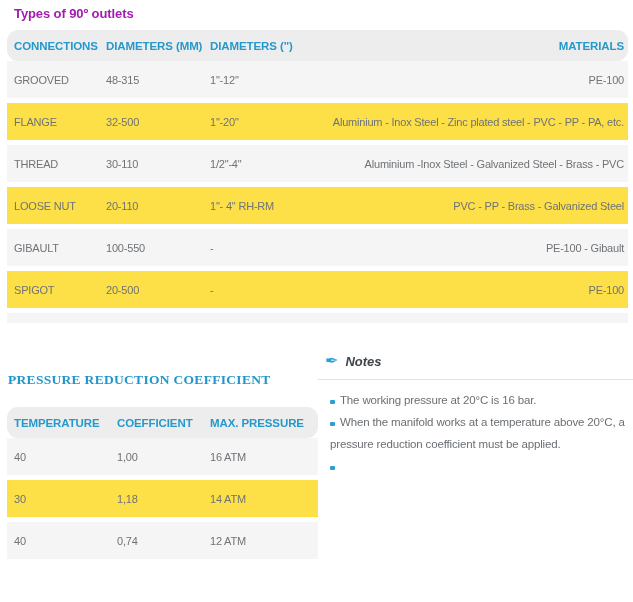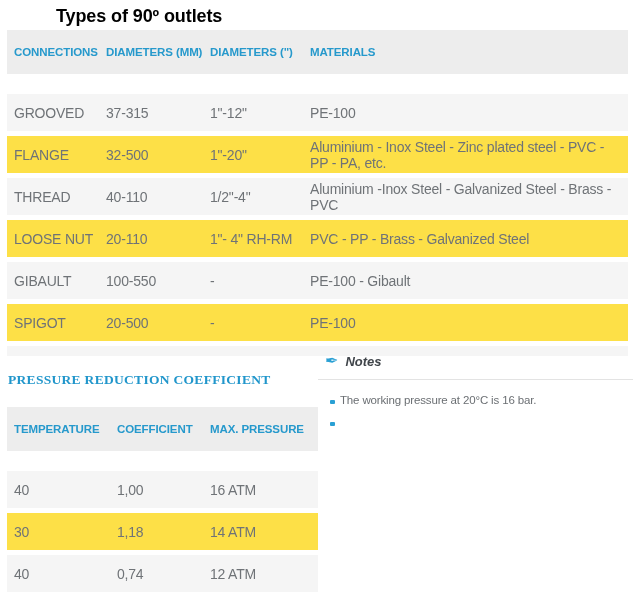--- a/index.html
+++ b/index.html
@@ -1,37 +1,37 @@
 <!DOCTYPE html>
 <html><head>
 <meta charset="utf-8">
 <style>
   html,body { margin:0; padding:0; background:#fff; }
   body { width:633px; height:602px; font-family:"Liberation Sans", sans-serif; }
   .page { position:relative; width:633px; height:602px; overflow:hidden; background:#fff; }
 
   .page-title {
     position:absolute; left:14px; top:6px;
-    font-size:18px; font-weight:bold; color:#000000; letter-spacing:-0.1px;margin-left:42px;
+    font-size:13px; font-weight:bold; color:#a21caf; letter-spacing:-0.1px;
   }
 
   
   .trow { display:flex; align-items:center; }
-  .thead-row { height:44px; background:#ededed; margin-bottom:20px; }
+  .thead-row { height:31px; background:#ededed; margin-bottom:0;border-radius:11px; }
   .drow { height:37px; margin-bottom:5px; background:#fde047; }
   .drow.shade { background:#f5f5f5; }
   .hcell { font-size:11.5px; font-weight:bold; color:#2699cc; letter-spacing:-0.1px; }
-  .dcell { font-size:14px; color:#6f7377; letter-spacing:-0.2px; }
+  .dcell { font-size:11px; color:#6f7377; letter-spacing:-0.2px; }
 
   
   .t1 { position:absolute; left:7px; top:30px; width:621px; }
   .t1 .c1 { width:99px;  padding-left:7px; box-sizing:border-box; }
   .t1 .c2 { width:104px; }
   .t1 .c3 { width:100px; }
-  .t1 .c4 { flex:1; padding-right:16px; }
+  .t1 .c4 { flex:1; padding-right:4px;text-align:right; }
   .t1-footer { height:10px; background:#f5f5f5; }
 
   
   .section-heading {
     position:absolute; left:8px; top:372px;
     font-size:13.5px; font-weight:bold; color:#2196cb; letter-spacing:0.3px;font-family:Liberation Serif, serif;
   }
   .t2 { position:absolute; left:7px; top:407px; width:311px; }
   .t2 .c1 { width:110px; padding-left:7px; box-sizing:border-box; }
   .t2 .c2 { width:93px; }
@@ -60,33 +60,33 @@
   <div class="t1">
     <div class="trow thead-row">
       <div class="hcell c1">CONNECTIONS</div>
       <div class="hcell c2">DIAMETERS (MM)</div>
       <div class="hcell c3">DIAMETERS (")</div>
       <div class="hcell c4">MATERIALS</div>
     </div>
 
     <div class="trow drow shade">
       <div class="dcell c1">GROOVED</div>
-      <div class="dcell c2">37-315</div>
+      <div class="dcell c2">48-315</div>
       <div class="dcell c3">1"-12"</div>
       <div class="dcell c4">PE-100</div>
     </div>
     <div class="trow drow">
       <div class="dcell c1">FLANGE</div>
       <div class="dcell c2">32-500</div>
       <div class="dcell c3">1"-20"</div>
       <div class="dcell c4">Aluminium - Inox Steel - Zinc plated steel - PVC - PP - PA, etc.</div>
     </div>
     <div class="trow drow shade">
       <div class="dcell c1">THREAD</div>
-      <div class="dcell c2">40-110</div>
+      <div class="dcell c2">30-110</div>
       <div class="dcell c3">1/2"-4"</div>
       <div class="dcell c4">Aluminium -Inox Steel - Galvanized Steel - Brass - PVC</div>
     </div>
     <div class="trow drow">
       <div class="dcell c1">LOOSE NUT</div>
       <div class="dcell c2">20-110</div>
       <div class="dcell c3">1"- 4" RH-RM</div>
       <div class="dcell c4">PVC - PP - Brass - Galvanized Steel</div>
     </div>
     <div class="trow drow shade">
@@ -132,17 +132,18 @@
   </div>
 
   <div class="notes">
     <div class="notes-header">
       <span class="pen-icon">✒</span>
       <span class="notes-title">Notes</span>
     </div>
     <div class="notes-divider"></div>
     <div class="notes-items">
       <div class="note-item"><span class="bullet"></span><span>The working pressure at 20°C is 16 bar.</span></div>
+      <div class="note-item"><span class="bullet"></span><span>When the manifold works at a temperature above 20°C, a pressure reduction coefficient must be applied.</span></div>
       <div class="note-item"><span class="bullet"></span></div>
     </div>
   </div>
 
 </div>
 
 </body></html>

